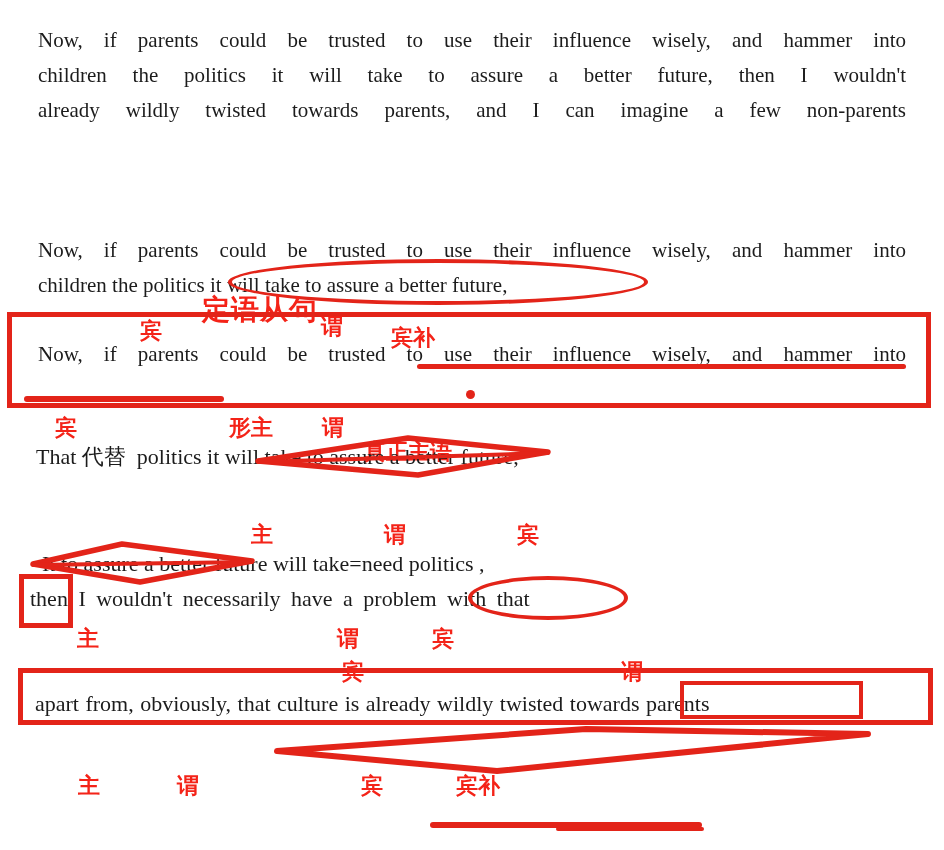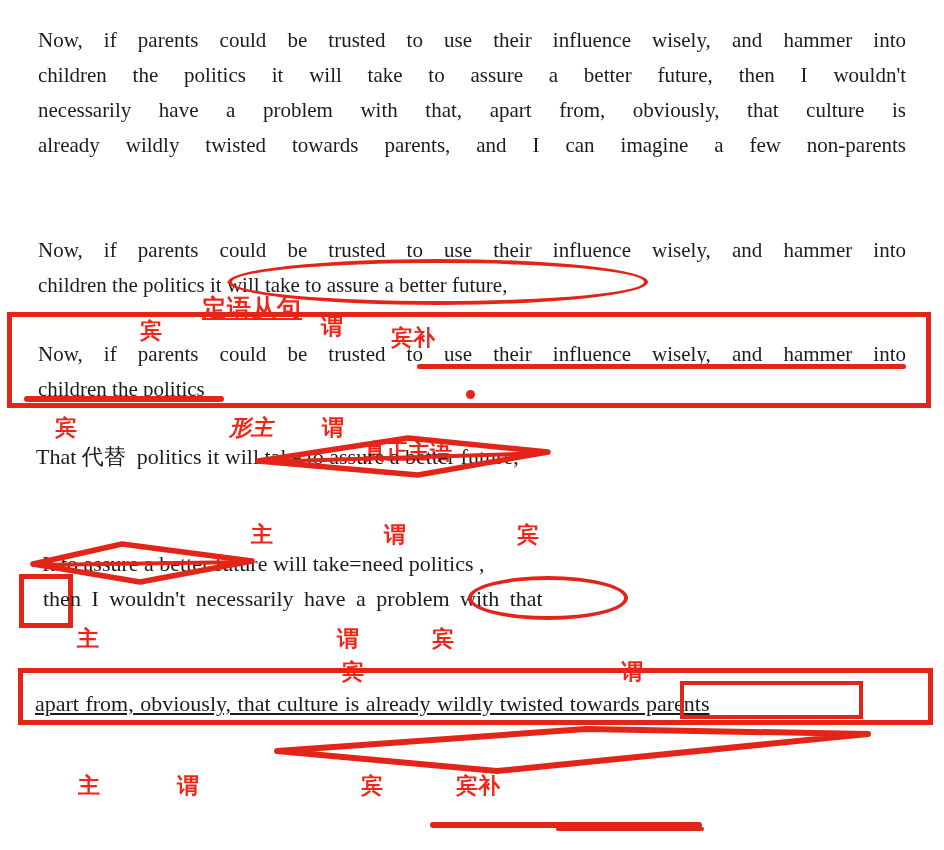--- a/index.html
+++ b/index.html
@@ -18,86 +18,84 @@
   .pline{font-size:21px;line-height:35px;height:35px;overflow:hidden;}
   .fill{text-align:justify;}
   .fill::after{content:"";display:inline-block;width:100%;height:0;}
   
   .tline{font-size:22px;line-height:27px;white-space:pre;}
   
   .zh{
     position:absolute;font-family:"Liberation Sans",sans-serif;font-weight:bold;
     color:var(--labelred);font-size:22px;line-height:1.05;white-space:nowrap;
   }
-  .zh.big{font-size:24px;letter-spacing:1px;text-decoration:underline;}
+  .zh.big{font-size:28px;letter-spacing:1px;}
   
   .ellipse{position:absolute;border:4px solid var(--red);border-radius:50%;}
   .rbox{position:absolute;border:5px solid var(--red);}
   .rbox.thin{border-width:4px;}
   .uline{position:absolute;background:var(--red);border-radius:3px;}
   .dot{position:absolute;background:var(--red);border-radius:50%;}
   svg.overlay{position:absolute;left:0;top:0;pointer-events:none;}
 </style>
 </head>
 <body>
 
 <div class="canvas">
 
   <div class="abs" style="left:38px;top:23px;width:868px;">
     <div class="pline fill">Now, if parents could be trusted to use their influence wisely, and hammer into</div>
     <div class="pline fill">children the politics it will take to assure a better future, then I wouldn't</div>
-    <div class="pline fill">necessarily have a problem with that, apart from, obviously, that culture is</div>
     <div class="pline fill">already wildly twisted towards parents, and I can imagine a few non-parents</div>
   </div>
 
   <div class="abs" style="left:38px;top:233px;width:868px;">
     <div class="pline fill">Now, if parents could be trusted to use their influence wisely, and hammer into</div>
     <div class="pline">children the politics it will take to assure a better future,</div>
   </div>
 
   <div class="ellipse" style="left:228px;top:259px;width:412px;height:38px;"></div>
   <div class="zh big" style="left:202px;top:295px;">定语从句</div>
 
   <div class="rbox" style="left:7px;top:312px;width:914px;height:86px;"></div>
   <div class="zh" style="left:140px;top:319px;">宾</div>
   <div class="zh" style="left:321px;top:315px;">谓</div>
   <div class="zh" style="left:391px;top:326px;">宾补</div>
   <div class="abs" style="left:38px;top:337px;width:868px;">
     <div class="pline fill">Now, if parents could be trusted to use their influence wisely, and hammer into</div>
-    <div class="pline">children the politics</div>
   </div>
   <div class="uline" style="left:417px;top:364px;width:489px;height:5px;"></div>
   <div class="uline" style="left:24px;top:396px;width:200px;height:6px;"></div>
   <div class="dot" style="left:466px;top:390px;width:9px;height:9px;"></div>
 
   <div class="zh" style="left:55px;top:416px;">宾</div>
-  <div class="zh" style="left:229px;top:416px;font-style:italic;">形主</div>
+  <div class="zh" style="left:229px;top:416px;">形主</div>
   <div class="zh" style="left:322px;top:416px;">谓</div>
   <div class="zh" style="left:364px;top:440px;text-align:right;">真正主语</div>
 
   <div class="abs tline" style="left:36px;top:443px;">That 代替  politics it will take to assure a better future,</div>
 
   <div class="zh" style="left:251px;top:523px;">主</div>
   <div class="zh" style="left:384px;top:523px;">谓</div>
   <div class="zh" style="left:517px;top:523px;">宾</div>
 
   <div class="abs tline" style="left:42px;top:550px;">It to assure a better future will take=need politics ,</div>
 
   <div class="rbox" style="left:19px;top:574px;width:44px;height:44px;"></div>
-  <div class="abs tline" style="left:43px;top:585px;word-spacing:5px;">then I wouldn't necessarily have a problem with that</div>
+  <div class="abs tline" style="left:30px;top:585px;word-spacing:5px;">then I wouldn't necessarily have a problem with that</div>
   <div class="ellipse" style="left:468px;top:576px;width:152px;height:36px;"></div>
 
   <div class="zh" style="left:77px;top:627px;">主</div>
   <div class="zh" style="left:337px;top:627px;">谓</div>
   <div class="zh" style="left:432px;top:627px;">宾</div>
 
   <div class="rbox" style="left:18px;top:668px;width:905px;height:47px;"></div>
   <div class="zh" style="left:342px;top:660px;">宾</div>
   <div class="zh" style="left:621px;top:660px;">谓</div>
-  <div class="abs tline" style="left:35px;top:690px;word-spacing:1px;text-decoration:underline;">apart from, obviously, that culture is already wildly twisted towards parents</div>
+  <div class="abs tline" style="left:35px;top:690px;word-spacing:1px;">apart from, obviously, that culture is already wildly twisted towards parents</div>
   <div class="rbox thin" style="left:680px;top:681px;width:175px;height:30px;"></div>
 
   <div class="zh" style="left:78px;top:774px;">主</div>
   <div class="zh" style="left:177px;top:774px;">谓</div>
   <div class="zh" style="left:361px;top:774px;">宾</div>
   <div class="zh" style="left:456px;top:774px;">宾补</div>
   <div class="uline" style="left:430px;top:822px;width:272px;height:6px;"></div>
   <div class="uline" style="left:556px;top:827px;width:148px;height:4px;"></div>
 
   <svg class="overlay" width="944" height="850" viewBox="0 0 944 850">

